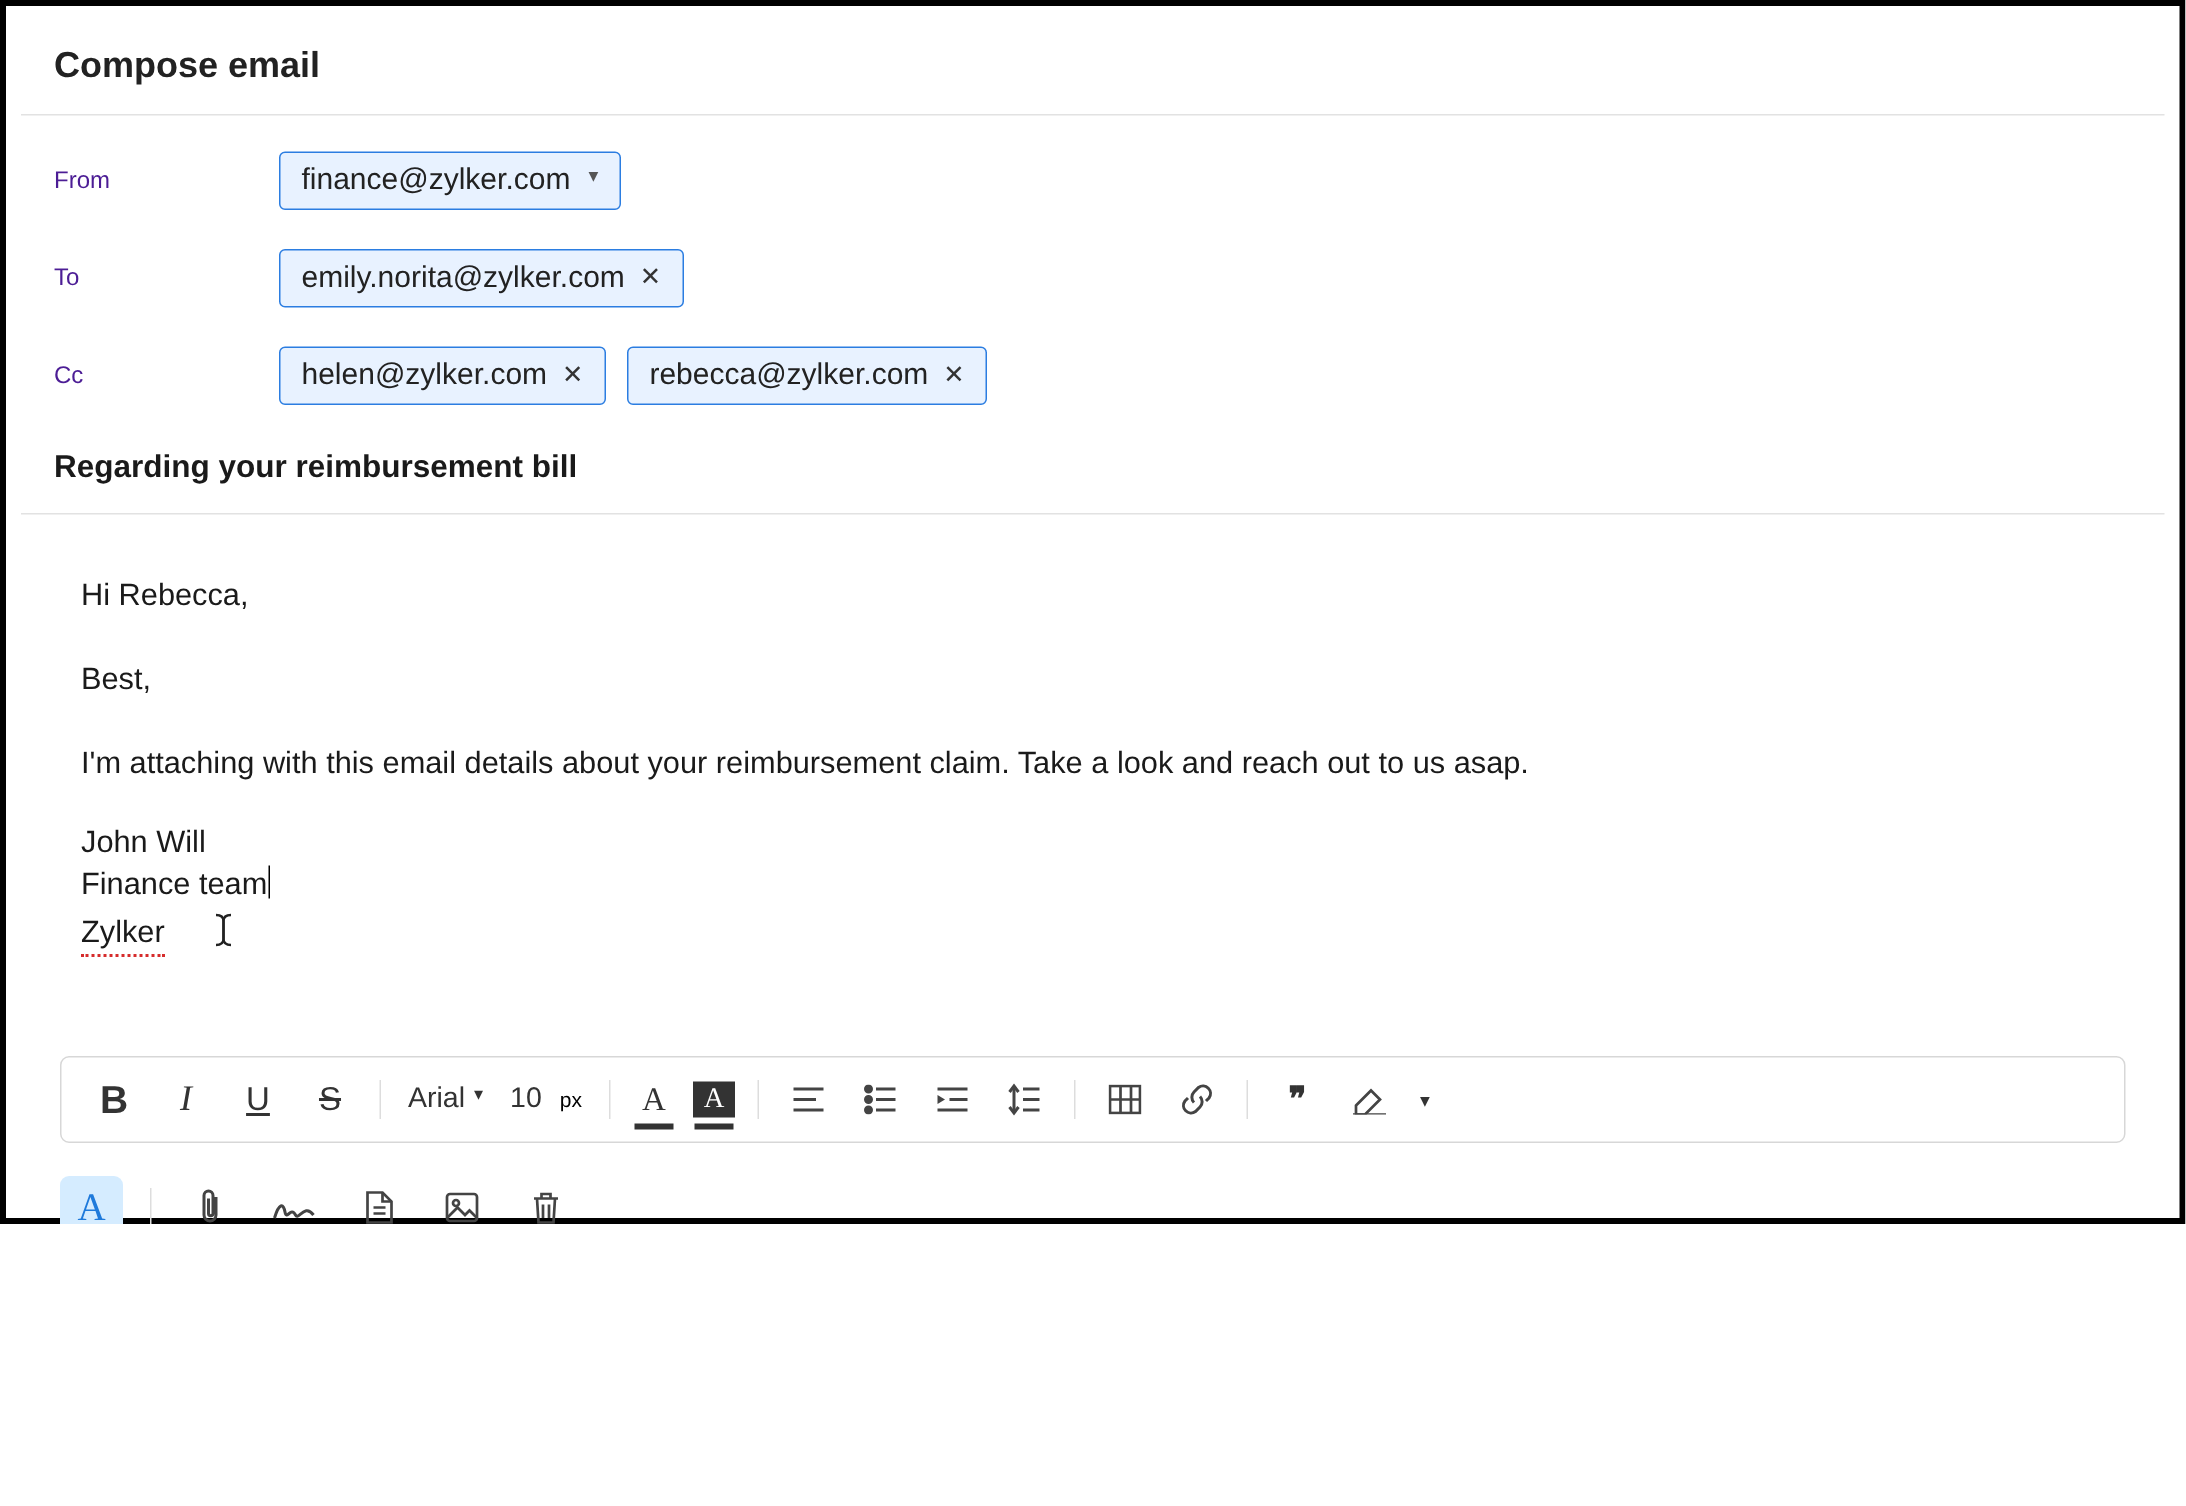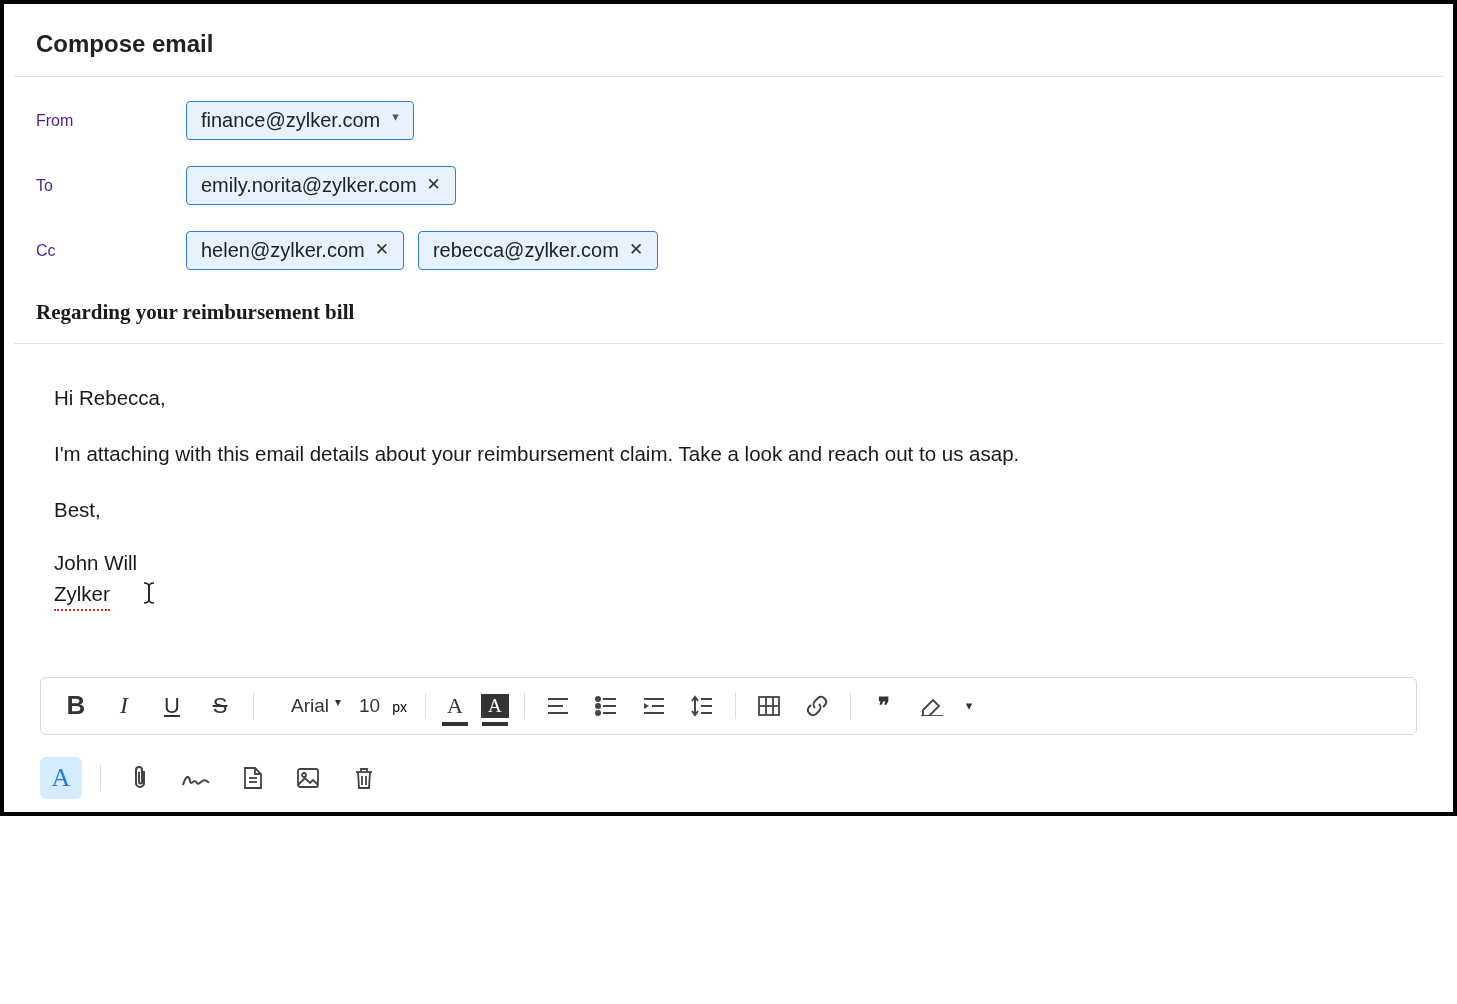--- a/index.html
+++ b/index.html
@@ -12,37 +12,37 @@
   .label { width:150px; font-size:16px; color:#4c1d95; }
   .chips { display:flex; gap:14px; flex-wrap:wrap; }
   .chip {
     display:inline-flex; gap:10px;
     border:1.5px solid #2b7de1; border-radius:4px;
     background:#e8f2ff; padding:7px 14px; font-size:20px; color:#222;
   }
   .chip .x { font-size:17px; color:#333; cursor:pointer; }
   .chip .chev { font-size:13px; color:#555; margin-left:2px; }
   .subject-wrap { padding: 0 22px 18px 22px; border-bottom:1px solid #e2e2e2; }
-  .subject { font-size:21px; font-weight:700; margin-top:8px;font-family:Liberation Serif, serif; }
+  .subject { font-size:21px; font-weight:700; margin-top:8px; }
   .body-area { padding: 38px 40px 0 40px; font-size:20.5px; line-height:1.55; color:#1a1a1a; }
   .bp { margin: 0 0 24px 0; }
   .sig { margin:0; line-height:1.35; }
   .sig-last { display:inline-block; border-bottom: 2px dotted #d62c2c; padding-bottom:1px; }
   .cursor { display:inline-block; transform: translateY(4px); margin-left:26px; font-size:22px; color:#222;}
   .team-caret { display:inline-block; width:1px; height:22px; background:#000; vertical-align:-3px; margin-left:1px;}
   
   .toolbar {
     margin: 66px 26px 0 26px; border:1px solid #d7d7d7; border-radius:6px;
     display:flex; align-items:center; gap:6px; padding:10px 14px;
     color:#333;
   }
   .tbtn { width:42px; height:36px; display:flex; align-items:center; justify-content:center;
           font-size:22px; border-radius:4px; cursor:pointer; color:#333; }
   .sep { width:1px; height:26px; background:#ddd; margin:0 6px; }
-  .font-sel { display:flex; align-items:flex-start; gap:6px; font-size:19px; cursor:pointer; padding:0 6px;margin-left:19px;}
+  .font-sel { display:flex; align-items:flex-start; gap:6px; font-size:19px; cursor:pointer; padding:0 6px;}
   .size-sel { font-size:19px; padding:0 6px; }
   .size-unit{ font-size:14px; color:#000000; margin-left:12px;}
   .colbtn { position:relative; width:34px; height:34px; display:flex; align-items:center; justify-content:center; cursor:pointer;}
   .colA { font-size:22px; font-family: Georgia, serif;}
   .colA-bar { position:absolute; bottom:-3px; left:4px; right:4px; height:4px; background:#333;}
   .hlA { width:28px; height:24px; background:#333; color:#fff; display:flex; align-items:center; justify-content:center;
          font-size:19px; font-family: Georgia, serif;}
   .hl-bar{ position:absolute; bottom:-3px; left:4px; right:4px; height:4px; background:#333;}
   
   .actions { display:flex; align-items:center; gap:14px; padding: 22px 26px 0 26px;}
@@ -97,23 +97,24 @@
       </div>
     </div>
   </div>
 
   <div class="subject-wrap">
     <div class="subject">Regarding your reimbursement bill</div>
   </div>
 
   <div class="body-area">
     <p class="bp">Hi Rebecca,</p>
+    <p class="bp">Best,</p>
     <p class="bp">I'm attaching with this email details about your reimbursement claim. Take a look and reach out to us asap.</p>
-    <p class="bp">Best,</p>
     <p class="sig">John Will</p>
+    <p class="sig"><span>Finance team</span><span class="team-caret"></span></p>
     <p class="sig">
       <span class="sig-last">Zylker</span>
       <span class="cursor">
         <svg width="14" height="24" viewBox="0 0 14 24" stroke="#222" stroke-width="1.6" fill="none">
           <path d="M2 2 C5 2 7 3 7 6 L7 18 C7 21 5 22 2 22"></path>
           <path d="M12 2 C9 2 7 3 7 6 L7 18 C7 21 9 22 12 22"></path>
         </svg>
       </span>
     </p>
   </div>

